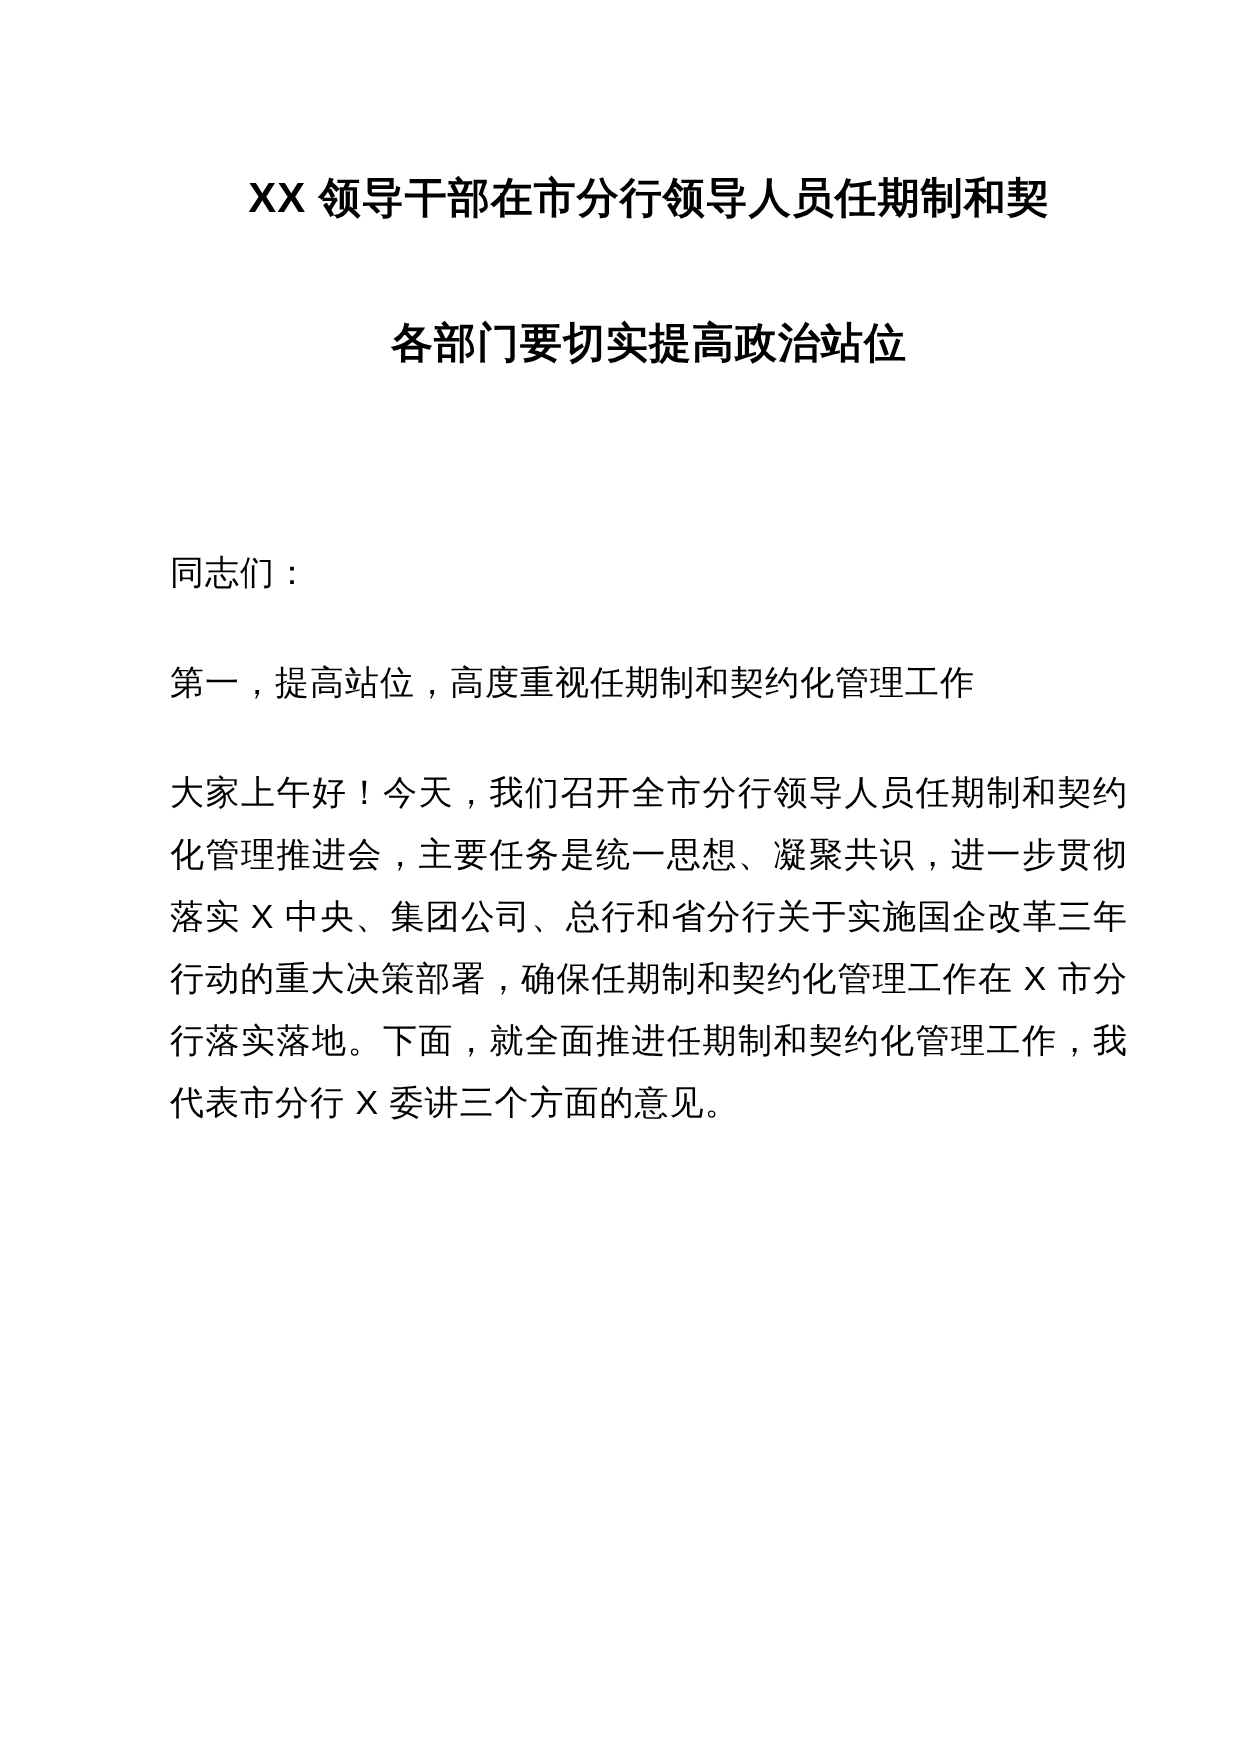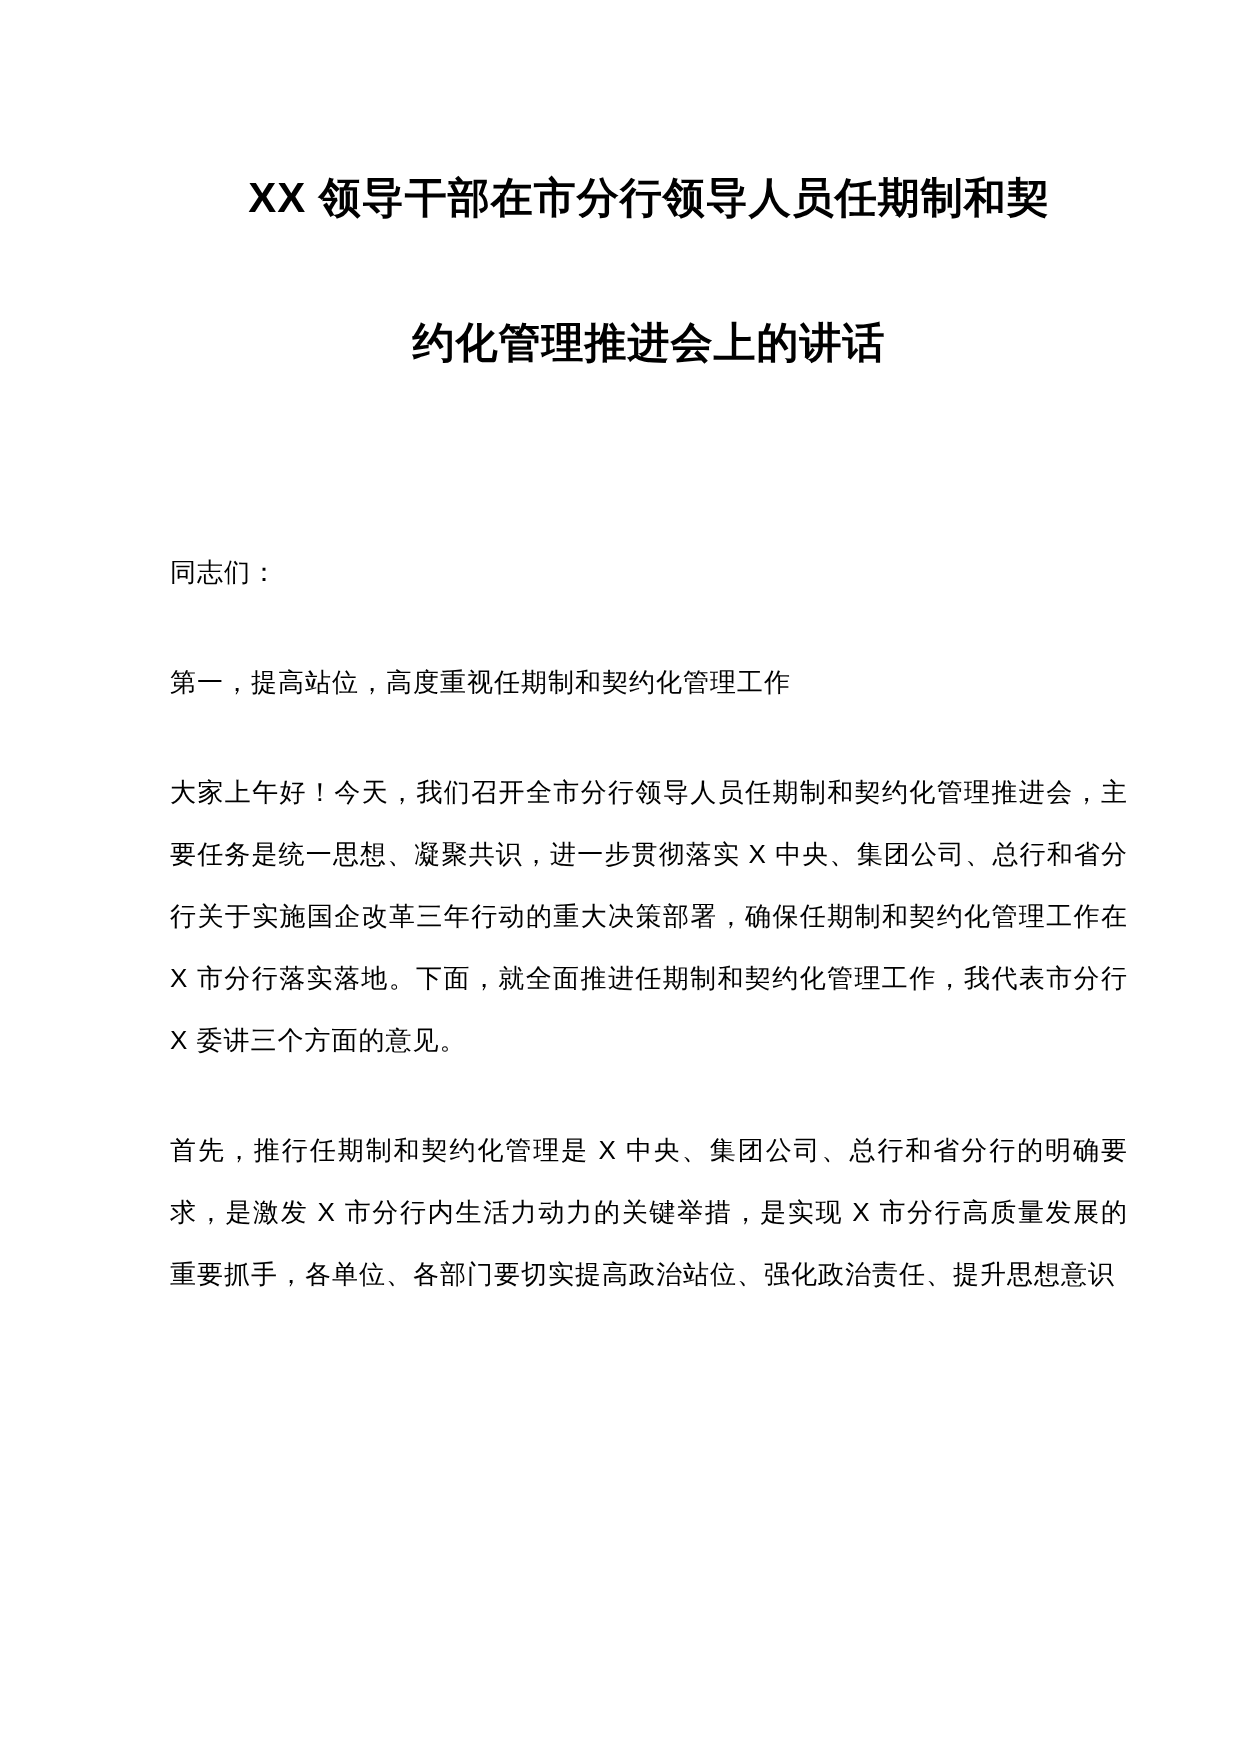--- a/index.html
+++ b/index.html
@@ -33,21 +33,21 @@
     letter-spacing: 1px;
   }
   .title-line {
     display: block;
   }
   .title-line-2 {
     margin-top: 92px;
   }
   .body-text {
     margin-top: 172px;
-    font-size: 26px;
+    font-size: 34px;
     line-height: 62px;
     letter-spacing: 1px;
     text-align: justify;
     text-justify: inter-ideograph;
     color: #000000;
   }
   .para {
     margin: 0 0 48px 0;
     word-break: break-all;
   }
@@ -56,24 +56,23 @@
   }
 </style>
 </head>
 <body>
 
 <div class="page">
   <div class="content">
 
     <div class="doc-title">
       <span class="title-line title-line-1">XX 领导干部在市分行领导人员任期制和契</span>
-      <span class="title-line title-line-2">约化管理推进会上的讲话</span>
+      <span class="title-line title-line-2">各部门要切实提高政治站位</span>
     </div>
 
     <div class="body-text">
       <p class="para">同志们：</p>
       <p class="para">第一，提高站位，高度重视任期制和契约化管理工作</p>
       <p class="para">大家上午好！今天，我们召开全市分行领导人员任期制和契约化管理推进会，主要任务是统一思想、凝聚共识，进一步贯彻落实 X 中央、集团公司、总行和省分行关于实施国企改革三年行动的重大决策部署，确保任期制和契约化管理工作在 X 市分行落实落地。下面，就全面推进任期制和契约化管理工作，我代表市分行 X 委讲三个方面的意见。</p>
-      <p class="para">首先，推行任期制和契约化管理是 X 中央、集团公司、总行和省分行的明确要求，是激发 X 市分行内生活力动力的关键举措，是实现 X 市分行高质量发展的重要抓手，各单位、各部门要切实提高政治站位、强化政治责任、提升思想意识</p>
     </div>
 
   </div>
 </div>
 
 </body></html>

